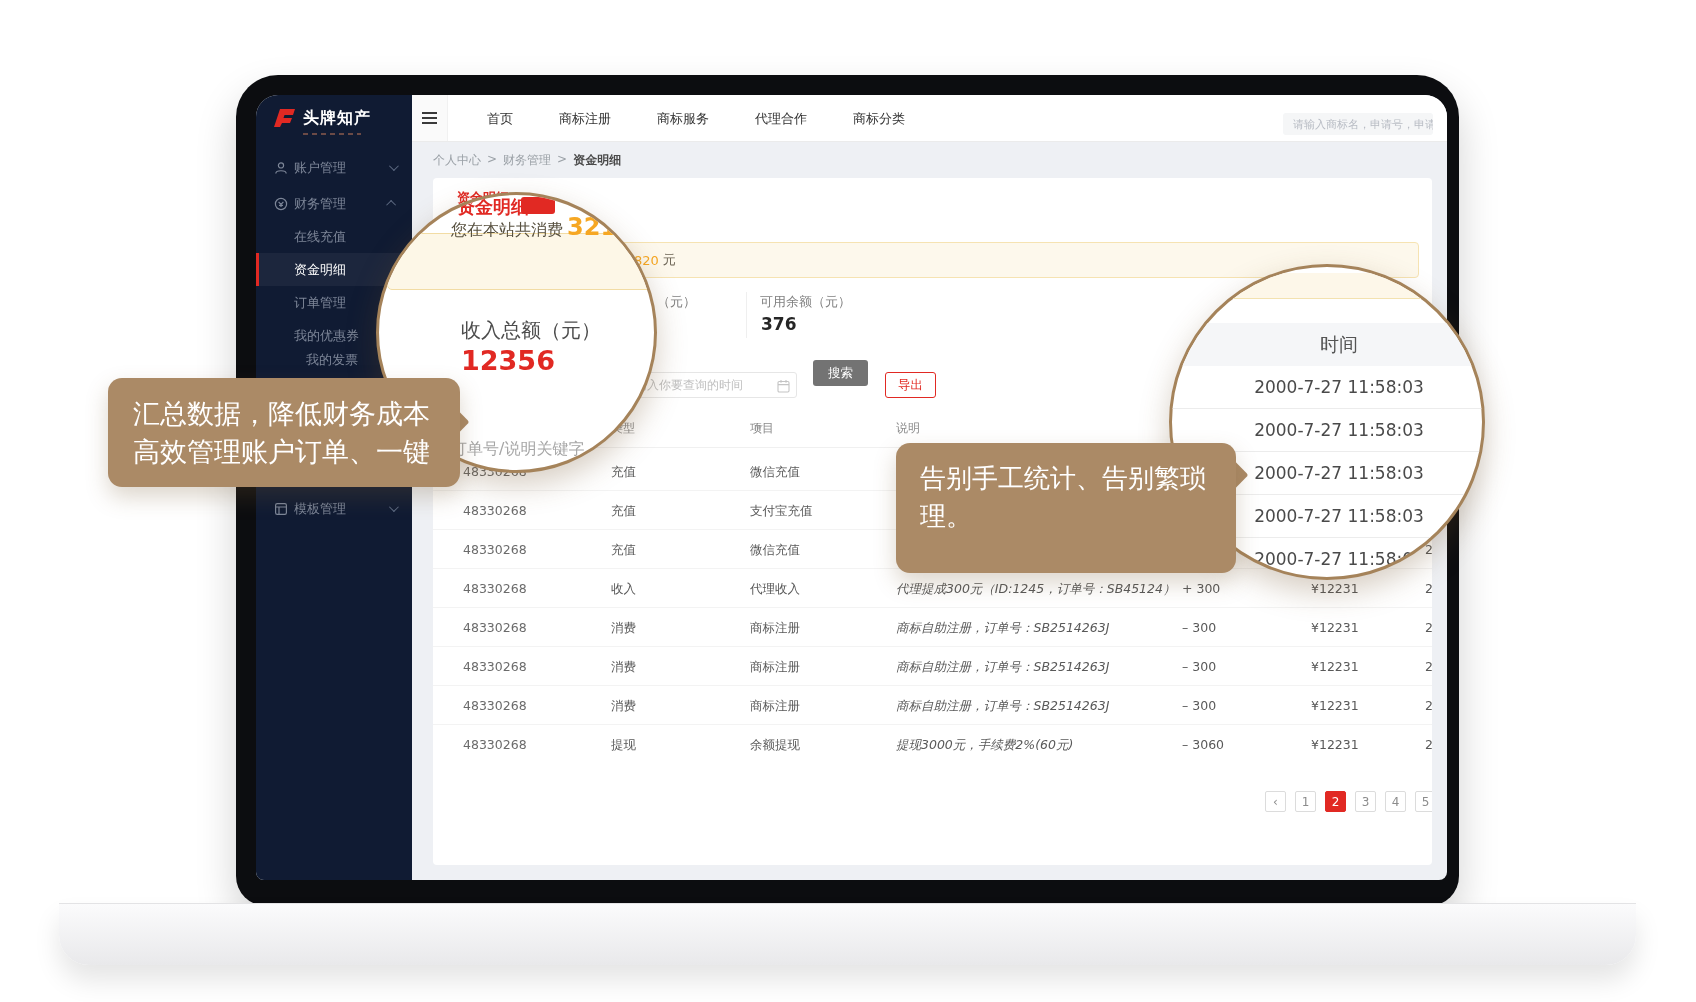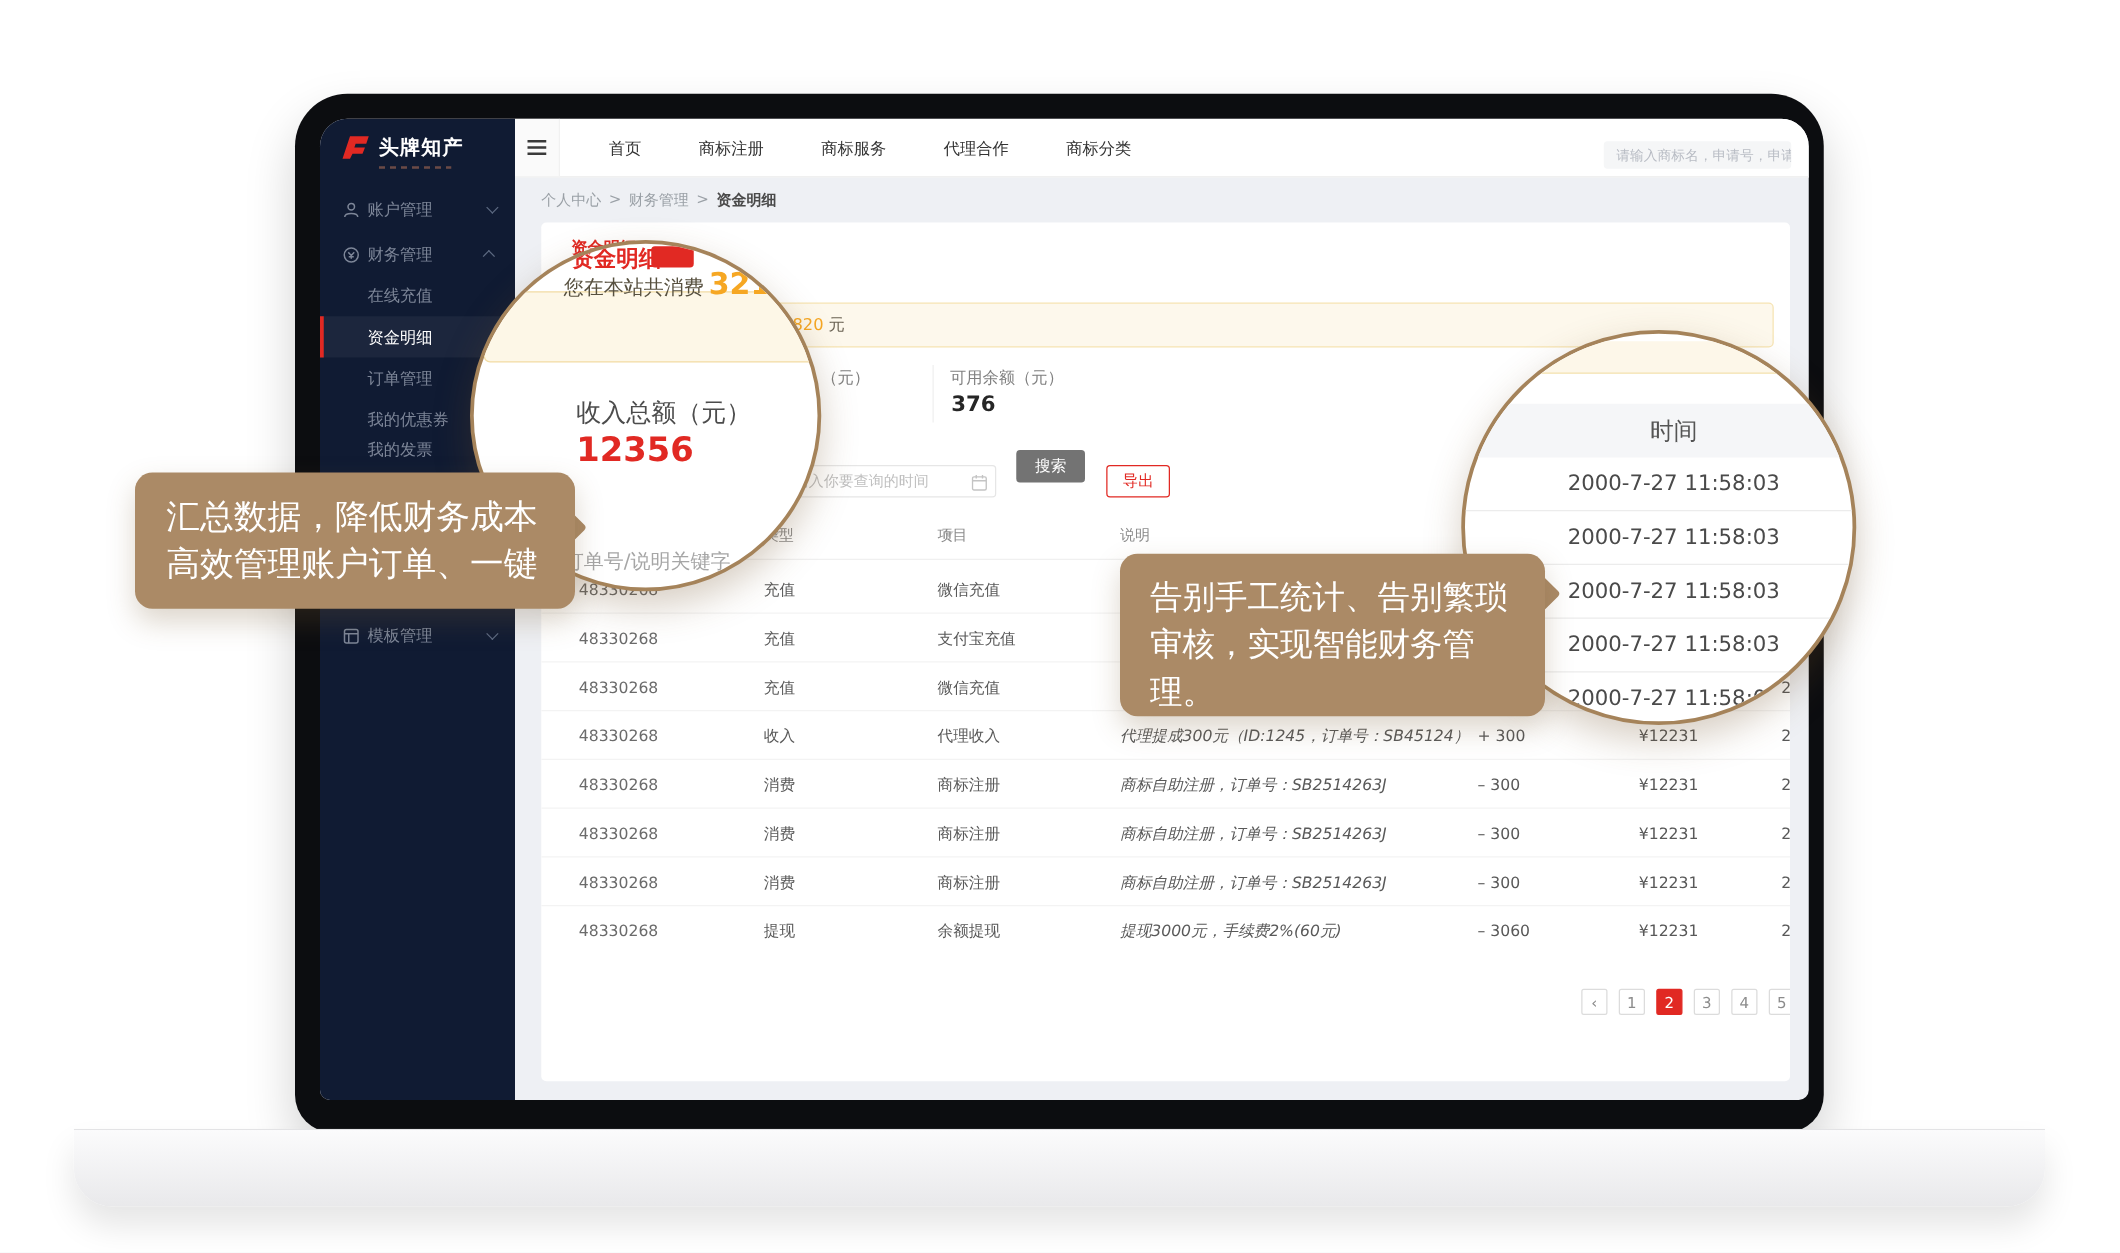--- a/index.html
+++ b/index.html
@@ -170,21 +170,21 @@
       <div class="side-item active" style="top:158px;">
         <span class="active-bar"></span>
         <span class="lbl">资金明细</span>
       </div>
       <div class="side-item" style="top:191px;">
         <span class="lbl">订单管理</span>
       </div>
       <div class="side-item" style="top:224px;">
         <span class="lbl">我的优惠券</span>
       </div>
-      <div class="side-item" style="top:248px;">
+      <div class="side-item" style="top:248px;margin-left:12px;">
         <span class="lbl">我的发票</span>
       </div>
 
       <div class="side-item" style="top:397px;">
         <span class="ic">
           <svg width="14" height="14" viewBox="0 0 14 14" fill="none" stroke="#7d8698" stroke-width="1.2">
             <rect x="1.6" y="1.6" width="10.8" height="10.8" rx="1.6"></rect>
               <path d="M1.6 5 H12.4 M5 5 V12.4"></path>
           </svg>
         </span>
@@ -359,17 +359,16 @@
 
   <div class="arrow arrow-left"></div>
   <div class="callout callout-left">
     <div class="co-line">汇总数据，降低财务成本</div>
     <div class="co-line">高效管理账户订单、一键</div>
   </div>
 
   <div class="arrow arrow-right"></div>
   <div class="callout callout-right">
     <div class="co-line">告别手工统计、告别繁琐</div>
-    <div class="co-line">审核，实现智能财务管</div>
     <div class="co-line">理。</div>
   </div>
 
 </div>
 
 </body></html>

